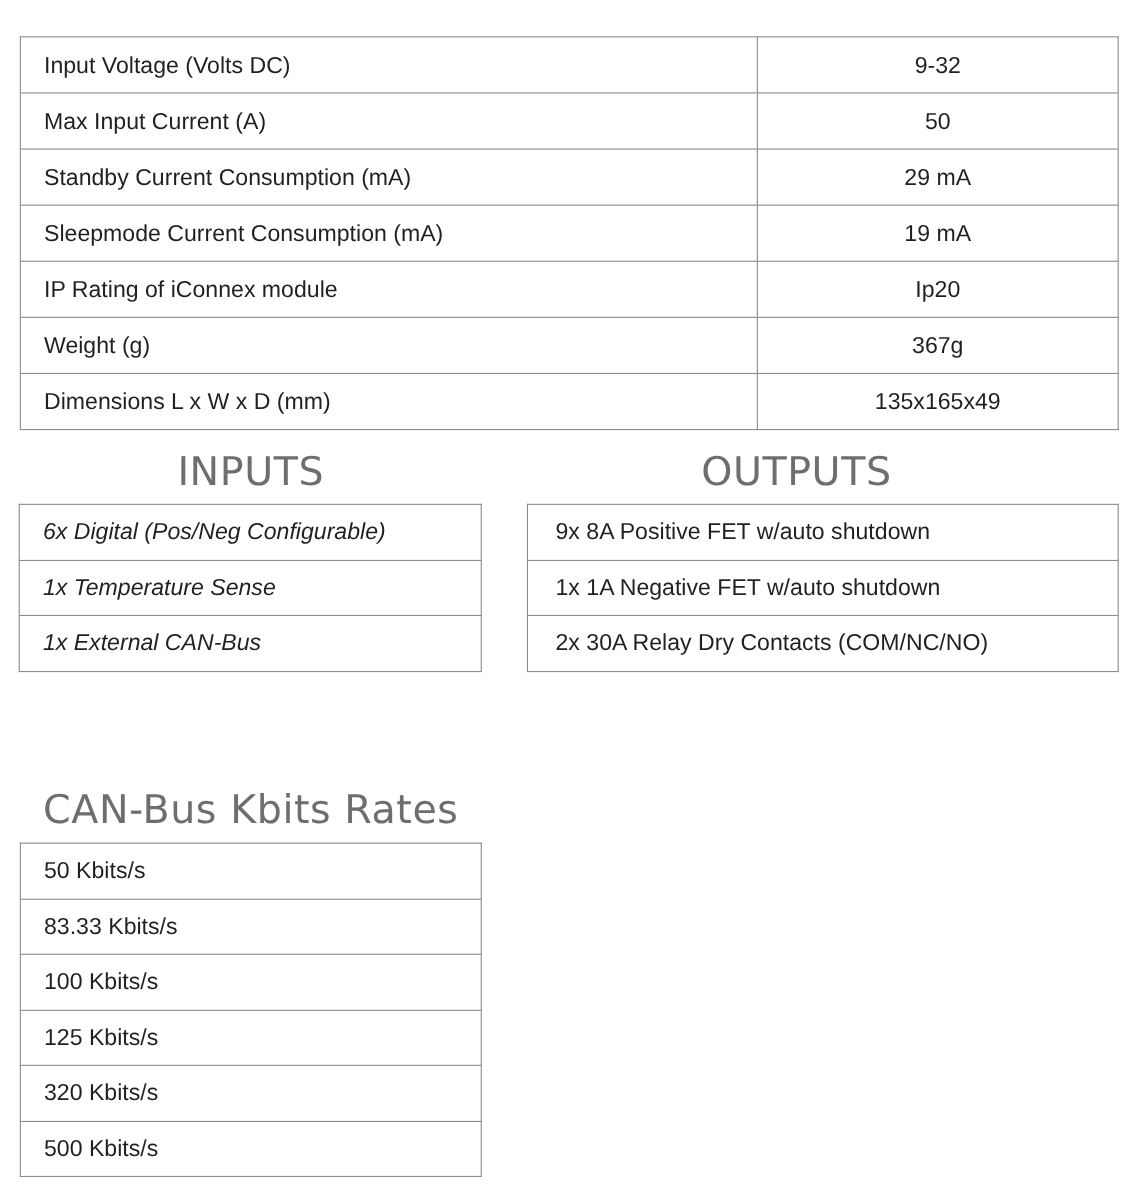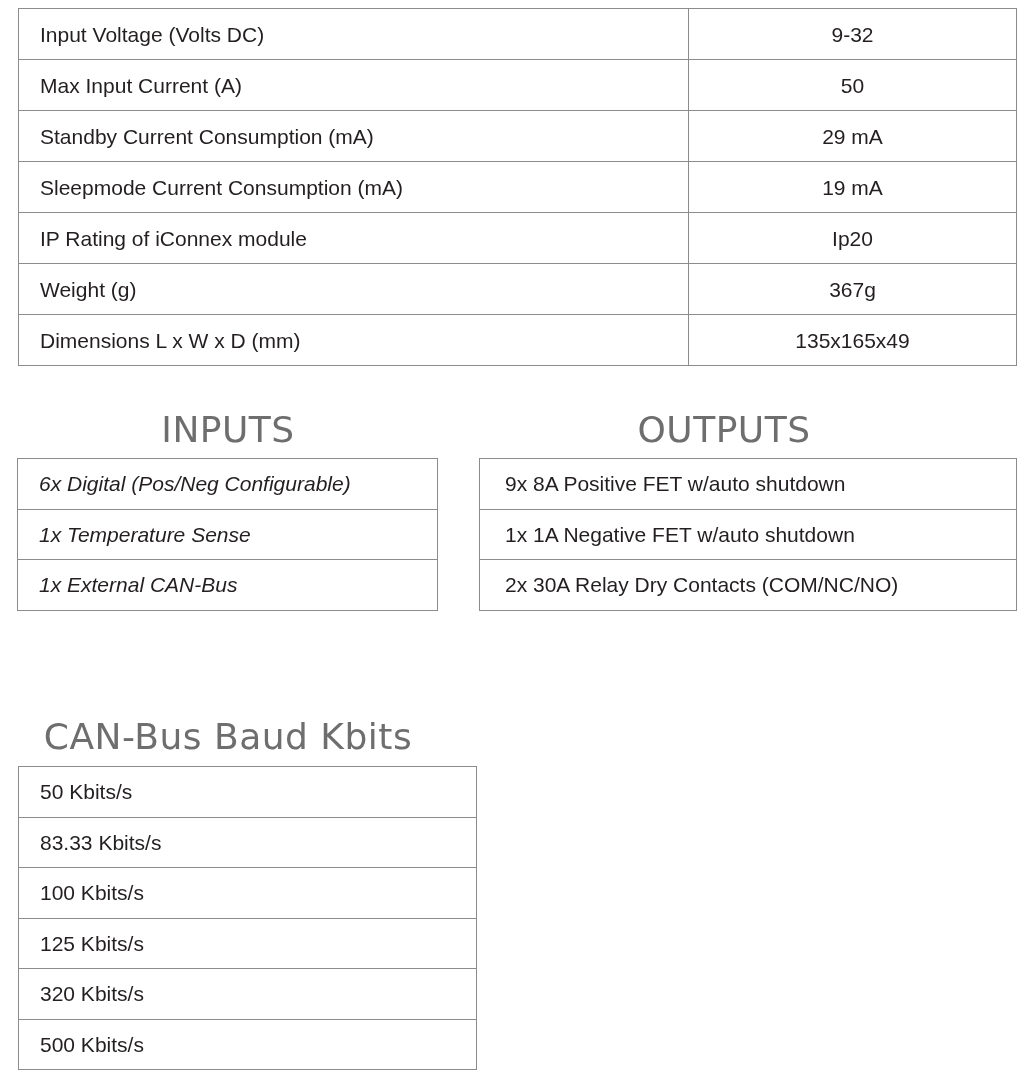--- a/index.html
+++ b/index.html
@@ -1,33 +1,33 @@
 <!DOCTYPE html>
 <html><head>
 <meta charset="utf-8">
 <style>
   html, body { margin: 0; padding: 0; background: #ffffff; }
   body { width: 1027px; height: 1089px; position: relative; overflow: hidden;
          font-family: "Liberation Sans", "DejaVu Sans", sans-serif; color: #231f20; }
   table { border-collapse: collapse; position: absolute; table-layout: fixed; }
   td { border: 1px solid #8c8c8c; font-size: 21px; padding: 0; line-height: 1; white-space: nowrap; }
-  #spec-table { left: 18px; top: 8px; width: 999px; border-radius: 12px; }
+  #spec-table { left: 18px; top: 33px; width: 999px; border-radius: 12px; }
   #spec-table td { height: 50px; }
   #spec-table td.label { width: 648px; padding-left: 21px; }
   #spec-table td.value { text-align: center; }
   .heading { position: absolute; font-family: "DejaVu Sans", sans-serif; color: #6e6e6e;
              font-size: 36px; text-align: center; letter-spacing: 0.5px; }
   #inputs-heading { left: 18px; width: 420px; top: 409px; }
   #outputs-heading { left: 455px; width: 538px; top: 409px; }
   #baud-heading { left: 18px; width: 420px; top: 716px; }
   #inputs-table { left: 17px; top: 458px; width: 421px; font-style: italic; }
   #inputs-table td { height: 49.5px; padding-left: 21px; }
   #outputs-table { left: 479px; top: 458px; width: 538px; }
   #outputs-table td { height: 49.5px; padding-left: 25px; }
-  #baud-table { left: 18px; top: 766px; width: 459px; padding-left: 36px; }
+  #baud-table { left: 18px; top: 766px; width: 420px; padding-left: 36px; }
   #baud-table td { height: 49.5px; padding-left: 21px; }
 </style>
 </head>
 <body>
 
 <table id="spec-table">
   <tbody>
       <tr>
     <td class="label">Input Voltage (Volts DC)</td>
     <td class="value">9-32</td>
@@ -83,21 +83,21 @@
       </tr>
   <tr>
         <td>1x 1A Negative FET w/auto shutdown</td>
       </tr>
   <tr>
         <td>2x 30A Relay Dry Contacts (COM/NC/NO)</td>
       </tr>
 </tbody>
   </table>
 
-<div id="baud-heading" class="heading">CAN-Bus Baud Kbits</div>
+<div id="baud-heading" class="heading">CAN-Bus Kbits Rates</div>
 
 <table id="baud-table">
   <tbody>
       <tr>
         <td>50 Kbits/s</td>
       </tr>
   <tr>
         <td>83.33 Kbits/s</td>
       </tr>
   <tr>

